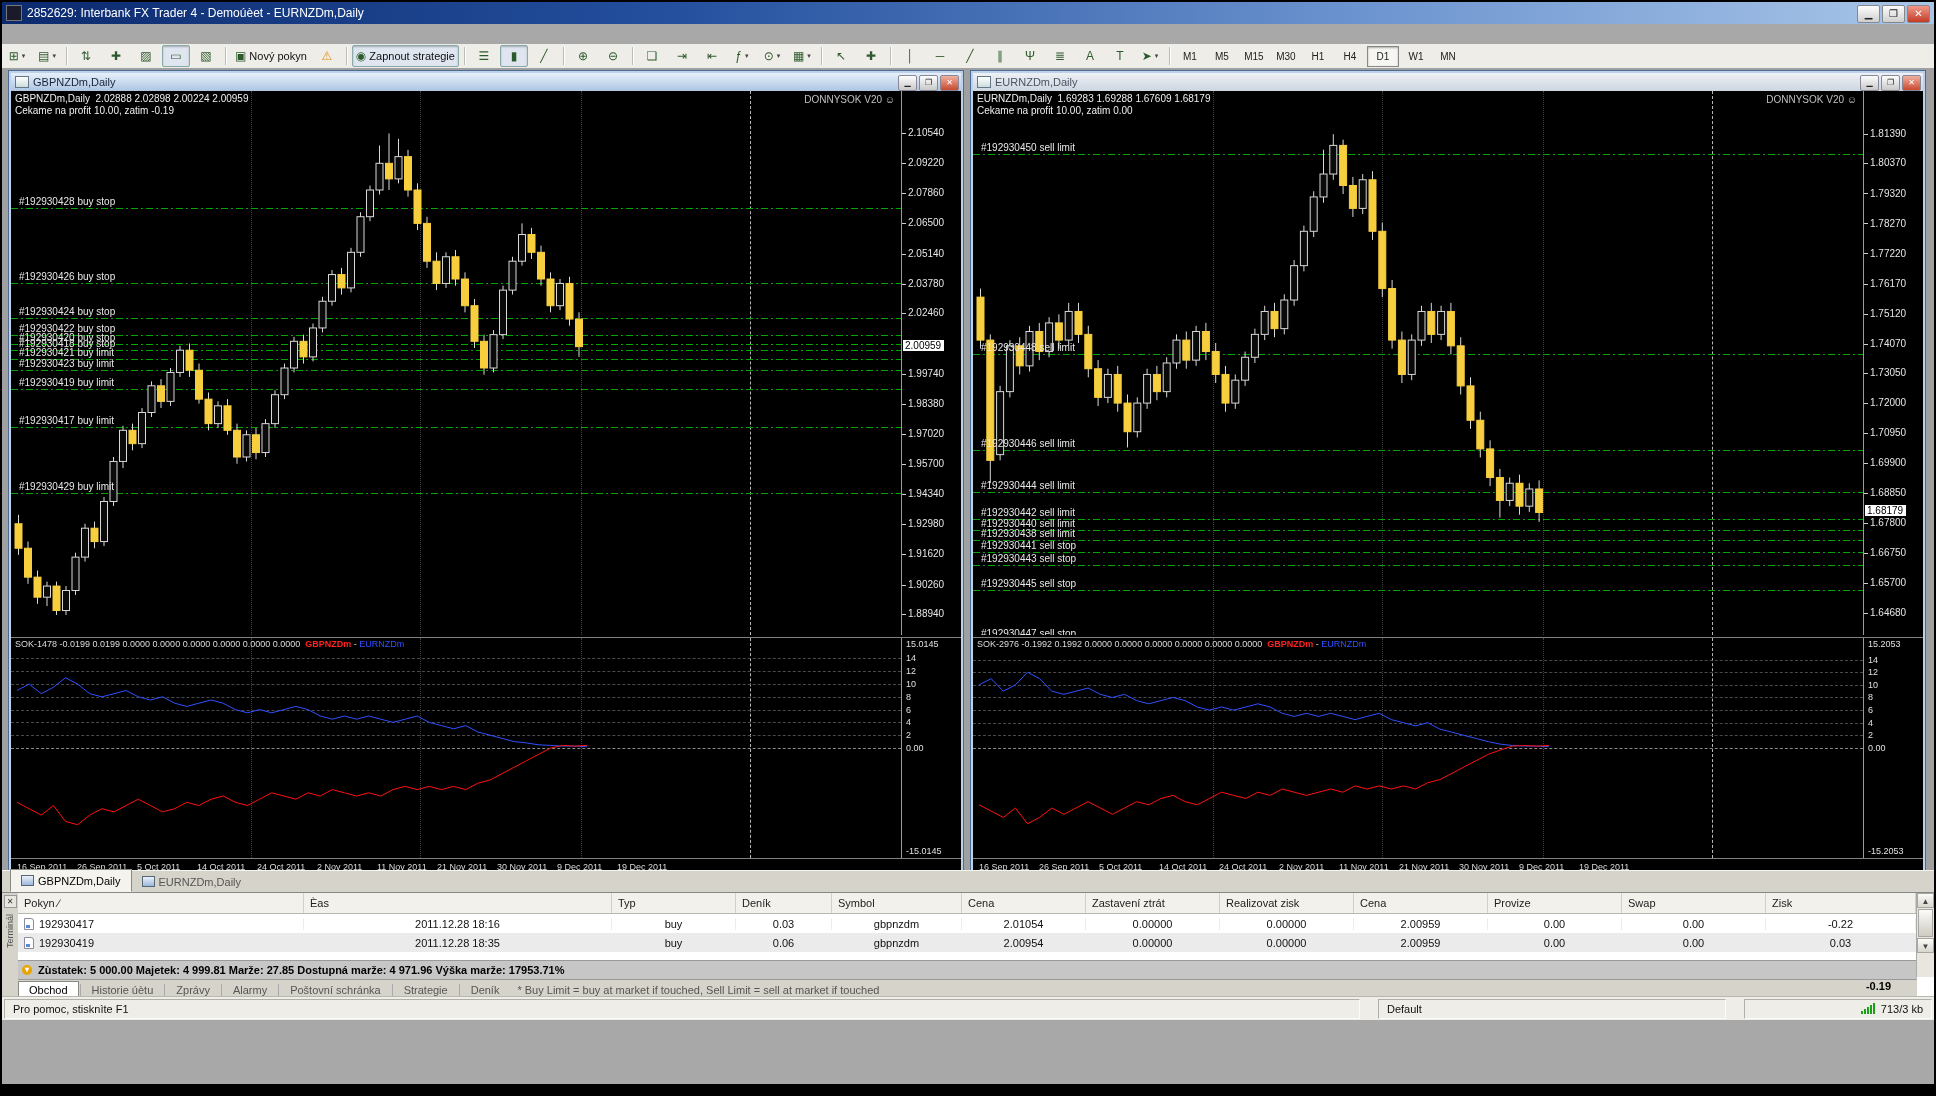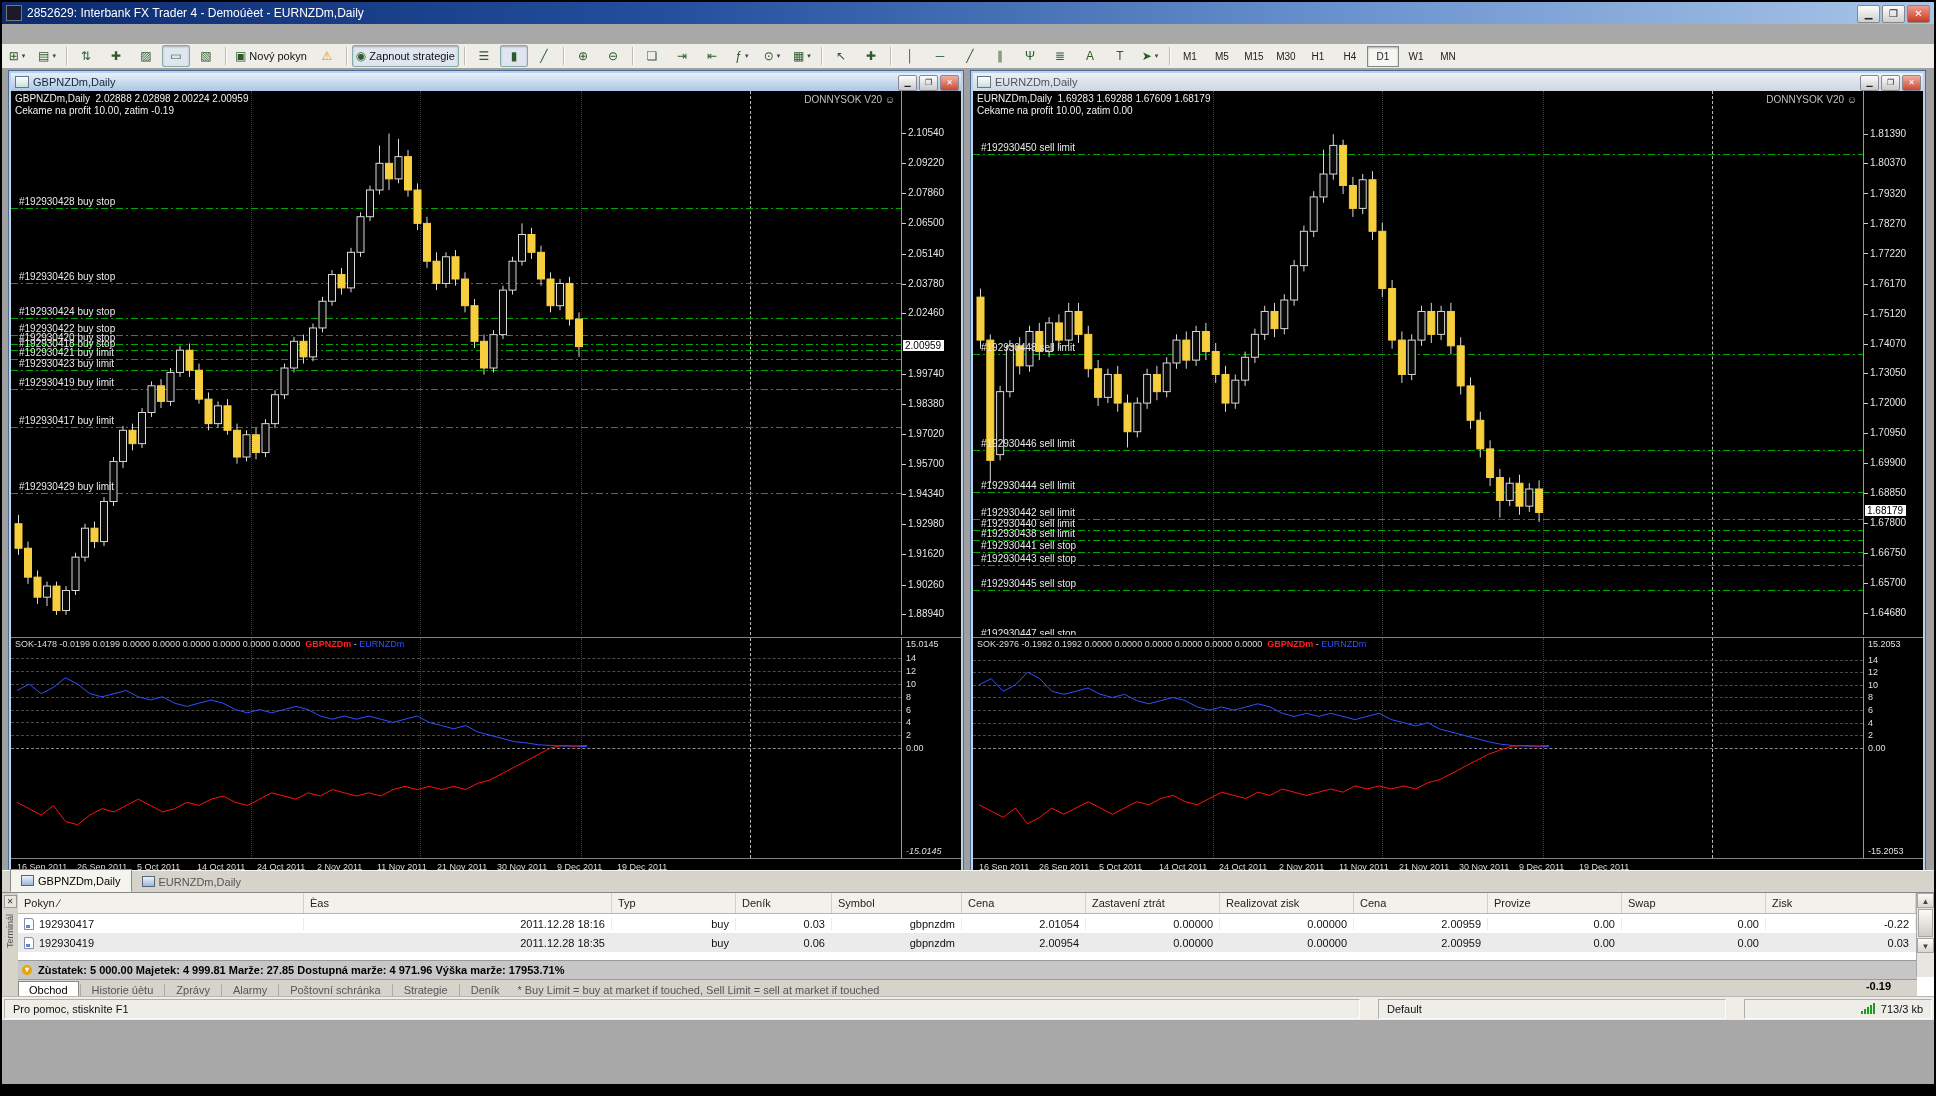--- a/index.html
+++ b/index.html
@@ -79,21 +79,21 @@
   .dockstrip{position:absolute;left:0;top:0;width:16px;height:104px;background:#d6d3ca;border-right:1px solid #aaa;
     display:flex;flex-direction:column;align-items:center;}
   .dockclose{width:11px;height:11px;margin-top:2px;font-size:8px;line-height:11px;text-align:center;color:#333;border:1px solid #999;background:#e8e6df;}
   .docklabel{margin-top:6px;writing-mode:vertical-rl;transform:rotate(180deg);font-size:9px;color:#555;}
   .tgrid{position:absolute;left:16px;top:0;right:17px;}
   .thead{display:flex;height:20px;background:#f2f1ec;border-bottom:1px solid #b8b8b0;align-items:center;}
   .thcell{box-sizing:border-box;padding:0 6px;border-right:1px solid #d2d0c8;text-align:left;color:#222;height:20px;line-height:20px;overflow:hidden;}
   .thcell:first-child{text-align:left;}
   .trow{display:flex;height:19px;align-items:center;background:#fff;}
   .trow.alt{background:#ebebeb;}
-  .tdcell{box-sizing:border-box;padding:0 6px;border-right:1px solid #ececec;text-align:right;color:#111;overflow:hidden;white-space:nowrap;}
+  .tdcell{box-sizing:border-box;padding:0 6px;border-right:1px solid #ececec;text-align:center;color:#111;overflow:hidden;white-space:nowrap;}
   .tdcell:first-child{text-align:left;display:flex;align-items:center;gap:5px;}
   .docicon{display:inline-block;width:8px;height:10px;background:#fdfdfd;border:1px solid #8a8aa0;border-top-right-radius:3px;position:relative;}
   .docicon::after{content:"";position:absolute;left:1px;bottom:1px;width:4px;height:3px;background:#5a8ad0;}
   .spacerrow{height:8px;background:#fff;}
   .balancerow{display:flex;align-items:center;height:18px;background:#c6c6c6;border-top:1px solid #9a9a9a;border-bottom:1px solid #9a9a9a;font-weight:bold;color:#000;}
   .balicon{width:10px;height:10px;border-radius:50%;background:#e8a400;margin:0 6px 0 4px;color:#fff;font-size:8px;line-height:10px;text-align:center;}
   .balprofit{margin-left:auto;padding-right:26px;margin-top:32px;}
   .termtabs{display:flex;align-items:center;height:20px;background:#d6d3ca;color:#555;}
   .ttab{padding:1px 10px;height:15px;line-height:15px;}
   .ttab.active{background:#fff;border:1px solid #8a8a82;border-bottom-color:#fff;color:#000;}
@@ -462,21 +462,21 @@
             <div class="axiscol">
               <div class="itick" style="top: 15.4865px;">14</div>
               <div class="itick" style="top: 28.2742px;">12</div>
               <div class="itick" style="top: 41.0618px;">10</div>
               <div class="itick" style="top: 53.8494px;">8</div>
               <div class="itick" style="top: 66.6371px;">6</div>
               <div class="itick" style="top: 79.4247px;">4</div>
               <div class="itick" style="top: 92.2124px;">2</div>
               <div class="itick" style="top: 105px;">0.00</div>
               <div class="itick" style="top: 1px;">15.0145</div>
-              <div class="itick" style="top: 208px; font-style: italic;">-15.0145</div>
+              <div class="itick" style="top: 208px;">-15.0145</div>
             </div>
           </div>
         <div class="da">
             <div class="datelabel" style="left: 6px;">16 Sep 2011</div>
             <div class="datelabel" style="left: 66px;">26 Sep 2011</div>
             <div class="datelabel" style="left: 126px;">5 Oct 2011</div>
             <div class="datelabel" style="left: 186px;">14 Oct 2011</div>
             <div class="datelabel" style="left: 246px;">24 Oct 2011</div>
             <div class="datelabel" style="left: 306px;">2 Nov 2011</div>
             <div class="datelabel" style="left: 366px;">11 Nov 2011</div>

